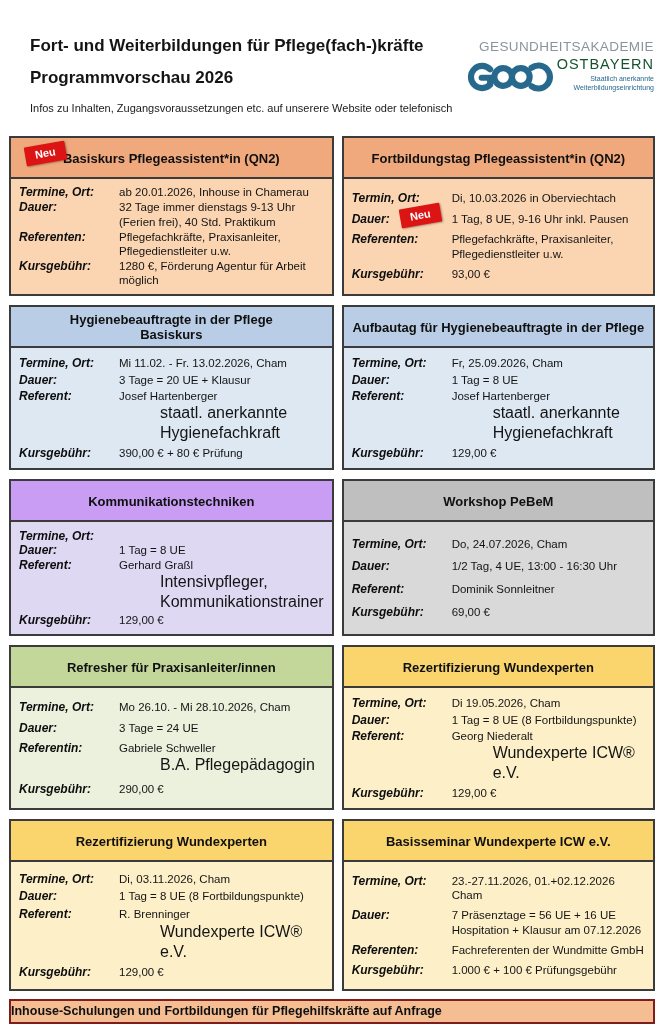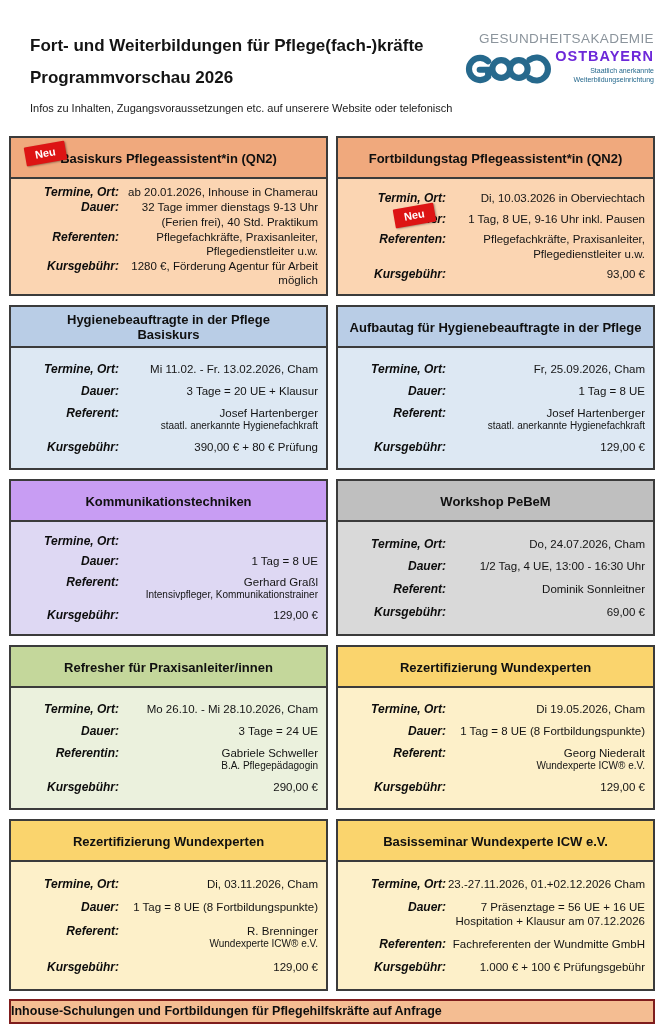--- a/index.html
+++ b/index.html
@@ -9,25 +9,25 @@
     position:relative; overflow:hidden;
   }
 
   
   .hdr { position:absolute; left:30px; top:36px; width:430px; }
   .hdr .t1, .hdr .t2 { font-size:17px; font-weight:bold; color:#141414; }
   .hdr .t1 { margin-bottom:12px; }
   .hdr .sub { margin-top:14px; font-size:11px; color:#1a1a1a; }
 
   .logo { position:absolute; top:31px; right:10px; width:200px; }
-  .logo .l1 { font-size:13.5px; letter-spacing:.4px; color:#8b949c; white-space:nowrap; text-align:right; }
+  .logo .l1 { font-size:13.5px; letter-spacing:.4px; color:#8b949c; white-space:nowrap; text-align:right;margin-top:8px; }
   .logo .row { display:flex; align-items:flex-start; justify-content:flex-end; margin-top:2px; }
   .logo svg { flex:0 0 auto; margin-right:4px; margin-top:2px; }
   .logo .col { display:flex; flex-direction:column; align-items:flex-end; }
-  .logo .l2 { font-size:14.5px; font-weight:bold; letter-spacing:1px; color:#6d28d9; }
+  .logo .l2 { font-size:14.5px; font-weight:normal; letter-spacing:1px; color:#14532d; }
   .logo .tg { font-size:7px; color:#26698d; line-height:1.35; text-align:right; margin-top:2px; }
 
   
   .grid {
     position:absolute; left:9px; top:136px; width:646px;
     display:grid; grid-template-columns:1fr 1fr;
     grid-template-rows:160px 165px 157px 165px 172px;
     column-gap:8px; row-gap:9px;
   }
   .card {
@@ -35,29 +35,29 @@
     position:relative; box-sizing:border-box;
   }
   .card-head {
     background:var(--head); border-bottom:2px solid #3b3b3b;
     min-height:30px; padding:5px 6px 4px 6px;
     display:flex; flex-direction:column; justify-content:center;
     text-align:center; font-weight:bold; font-size:13px; color:#101010;
   }
   .card-body {
     background:var(--body); flex:1; padding:6px 8px 6px 8px;
-    display:flex; flex-direction:column; justify-content:space-evenly;text-align:right;
+    display:flex; flex-direction:column; justify-content:space-evenly;
   }
   .frow { display:flex; align-items:flex-start; }
   .flabel {
     flex:0 0 100px; font-weight:bold; font-style:italic;
     font-size:12px; color:#0d0d0d;
   }
   .fvalue { flex:1; font-size:11.5px; color:#141414; line-height:1.25; }
-  .fsub { font-size:10px; color:#141414; }
+  .fsub { font-size:16px; color:#141414;margin-left:41px; }
 
   .neu {
     position:absolute; z-index:3; font-weight:bold; font-size:11px;
     padding:3px 10px 4px 10px; transform:rotate(-10deg);
     box-shadow:1px 1px 2px rgba(0,0,0,.35); border-radius:1px;
   }
   .neu-head { left:14px; top:6px; }
   .neu-dauer { left:56px; top:68px; }
 
   

